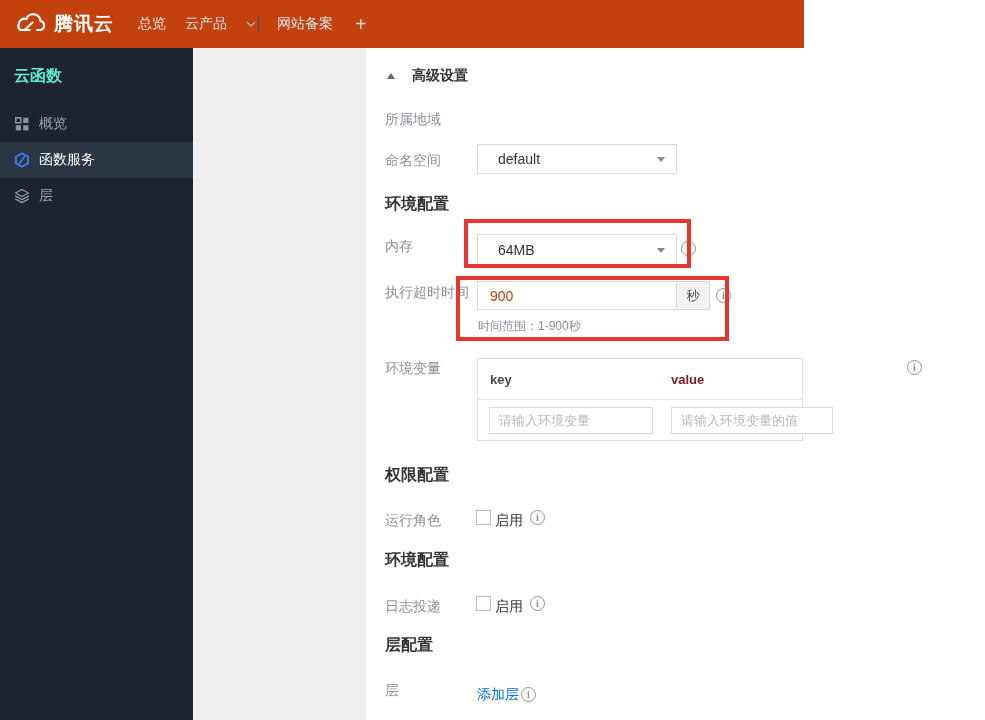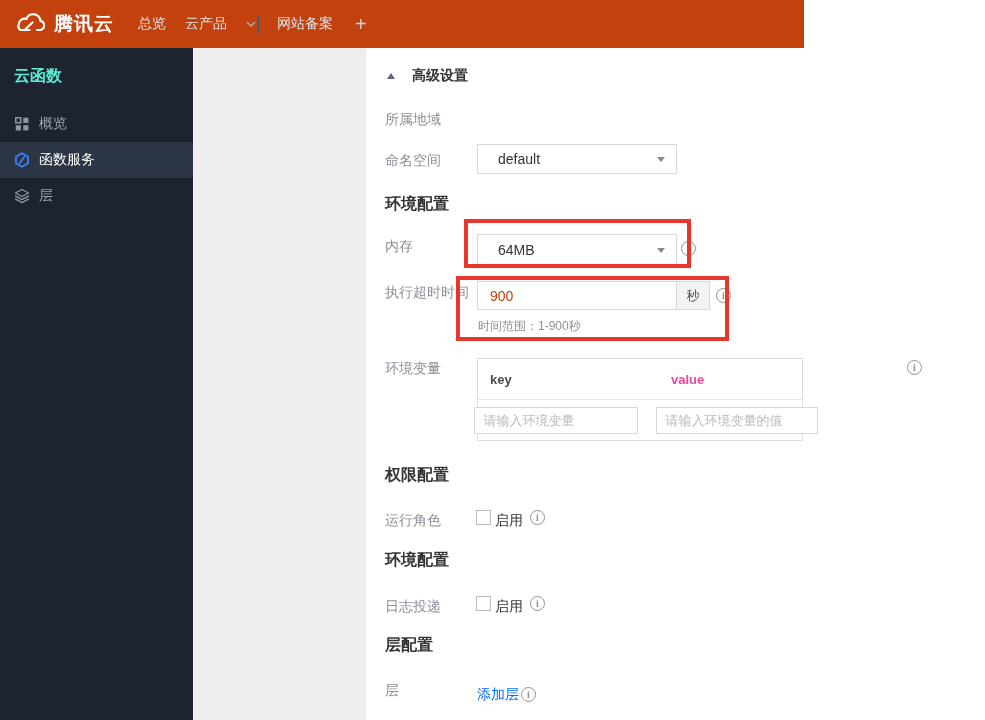--- a/index.html
+++ b/index.html
@@ -57,22 +57,22 @@
   .inp-timeout{width:200px;height:29px;border:1px solid #d9d9d9;box-sizing:border-box;
     padding:0 12px;font-size:14px;color:#c2410c;outline:none;font-family:inherit;}
   .unit{width:33px;height:29px;box-sizing:border-box;background:#f3f3f3;border:1px solid #d9d9d9;
     border-left:none;display:flex;align-items:center;justify-content:center;font-size:13px;color:#4a4a4a;}
   .hint{position:absolute;left:112px;top:270px;font-size:12px;color:#8b8f96;}
 
   .envtable{position:absolute;left:111px;top:310px;width:326px;border:1px solid #ddd;
     background:#fff;box-sizing:border-box;}
   .env-head{display:flex;height:40px;align-items:center;border-bottom:1px solid #e5e5e5;}
   .env-head .c1{width:181px;padding-left:12px;font-weight:bold;font-size:13px;color:#4a4a4a;}
-  .env-head .c2{flex:1;font-weight:bold;font-size:13px;color:#ec4899;}
-  .env-body{display:flex;height:40px;align-items:center;justify-content:center;}
+  .env-head .c2{flex:1;font-weight:bold;font-size:13px;color:#7f1d1d;}
+  .env-body{display:flex;height:40px;align-items:center;}
   .env-body input{height:27px;border:1px solid #d9d9d9;box-sizing:border-box;padding:0 9px;
     font-size:13px;color:#333;outline:none;font-family:inherit;}
   .env-body input::placeholder{color:#bbb;}
   .inp-timeout::placeholder{color:#bbb;}
   .env-key{width:164px;margin-left:11px;}
   .env-val{width:162px;margin-left:18px;}
 
   .cb{position:absolute;width:13px;height:13px;border:1px solid #bbb;background:#fff;
     box-sizing:content-box;cursor:pointer;}
   .cb-role{left:110px;top:462px}.cb-log{left:110px;top:548px}

